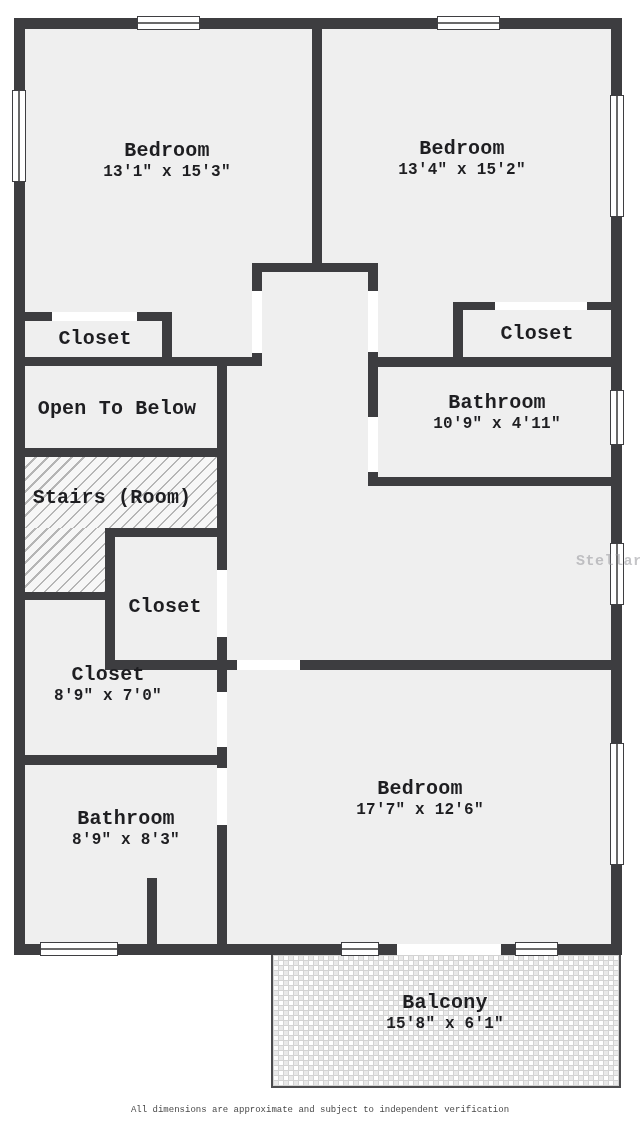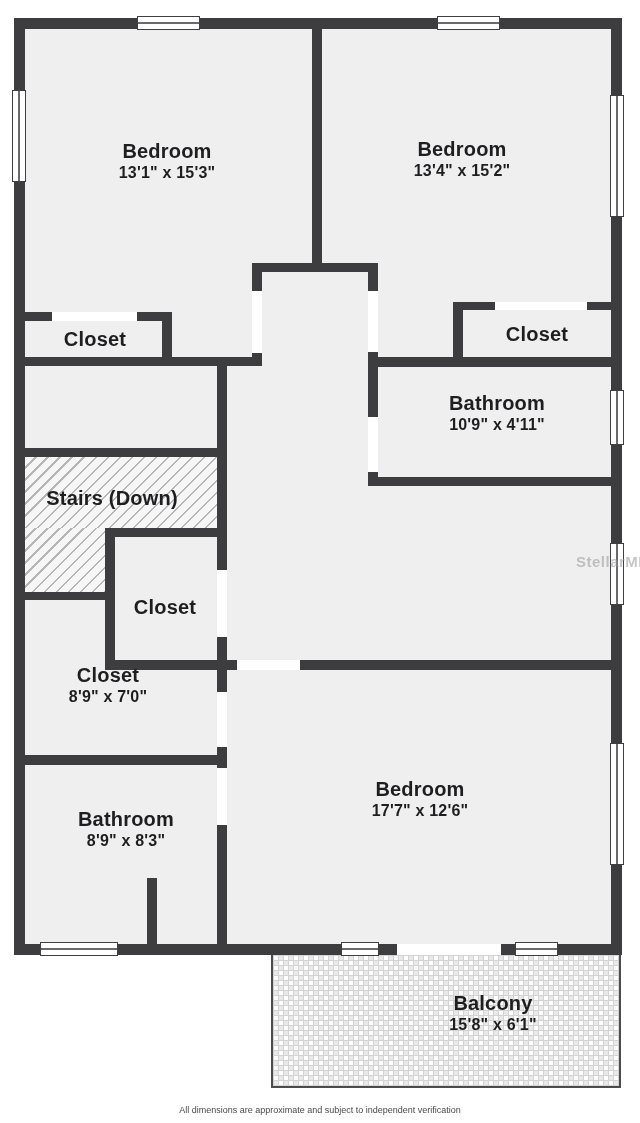--- a/index.html
+++ b/index.html
@@ -1,18 +1,18 @@
 <!DOCTYPE html>
 <html><head>
 <meta charset="utf-8">
 <style>
   html,body{margin:0;padding:0;background:#ffffff;}
   .canvas{
     position:relative;width:640px;height:1123px;background:#ffffff;
-    font-family:Liberation Sans, sans-serif;overflow:hidden;
+    font-family:Liberation Mono, monospace;overflow:hidden;
   }
   .abs{position:absolute;}
   .wall{position:absolute;background:#3d3d40;z-index:3;}
   .gap{position:absolute;background:#ffffff;z-index:4;}
   .floor{position:absolute;background:#efefef;z-index:1;}
   .hatch{
     position:absolute;z-index:2;
     background:repeating-linear-gradient(135deg,#f6f6f6 0 7px,#b5b5b5 7px 8.5px);
   }
   .winh{
@@ -110,43 +110,46 @@
   <div class="lbl" style="left:462px;top:159px;">
     <div class="rname">Bedroom</div>
     <div class="rdims">13'4" x 15'2"</div>
   </div>
   <div class="lbl" style="left:95px;top:339px;">
     <div class="rname">Closet</div>
   </div>
   <div class="lbl" style="left:537px;top:334px;">
     <div class="rname">Closet</div>
   </div>
+  <div class="lbl" style="left:117px;top:409px;">
+    <div class="rname">Open To Below</div>
+  </div>
   <div class="lbl" style="left:112px;top:498px;">
-    <div class="rname">Stairs (Down)</div>
+    <div class="rname">Stairs (Room)</div>
   </div>
   <div class="lbl" style="left:497px;top:413px;">
     <div class="rname">Bathroom</div>
     <div class="rdims">10'9" x 4'11"</div>
   </div>
   <div class="lbl" style="left:165px;top:607px;">
     <div class="rname">Closet</div>
   </div>
   <div class="lbl" style="left:108px;top:685px;">
     <div class="rname">Closet</div>
     <div class="rdims">8'9" x 7'0"</div>
   </div>
   <div class="lbl" style="left:126px;top:829px;">
     <div class="rname">Bathroom</div>
     <div class="rdims">8'9" x 8'3"</div>
   </div>
   <div class="lbl" style="left:420px;top:799px;">
     <div class="rname">Bedroom</div>
     <div class="rdims">17'7" x 12'6"</div>
   </div>
-  <div class="lbl" style="left:445px;top:1013px;margin-left:48px;">
+  <div class="lbl" style="left:445px;top:1013px;">
     <div class="rname">Balcony</div>
     <div class="rdims">15'8" x 6'1"</div>
   </div>
 
   <div class="watermark" style="left:576px;top:553px;">StellarMLS</div>
   <div class="footer">All dimensions are approximate and subject to independent verification</div>
 
 </div>
 
 </body></html>

